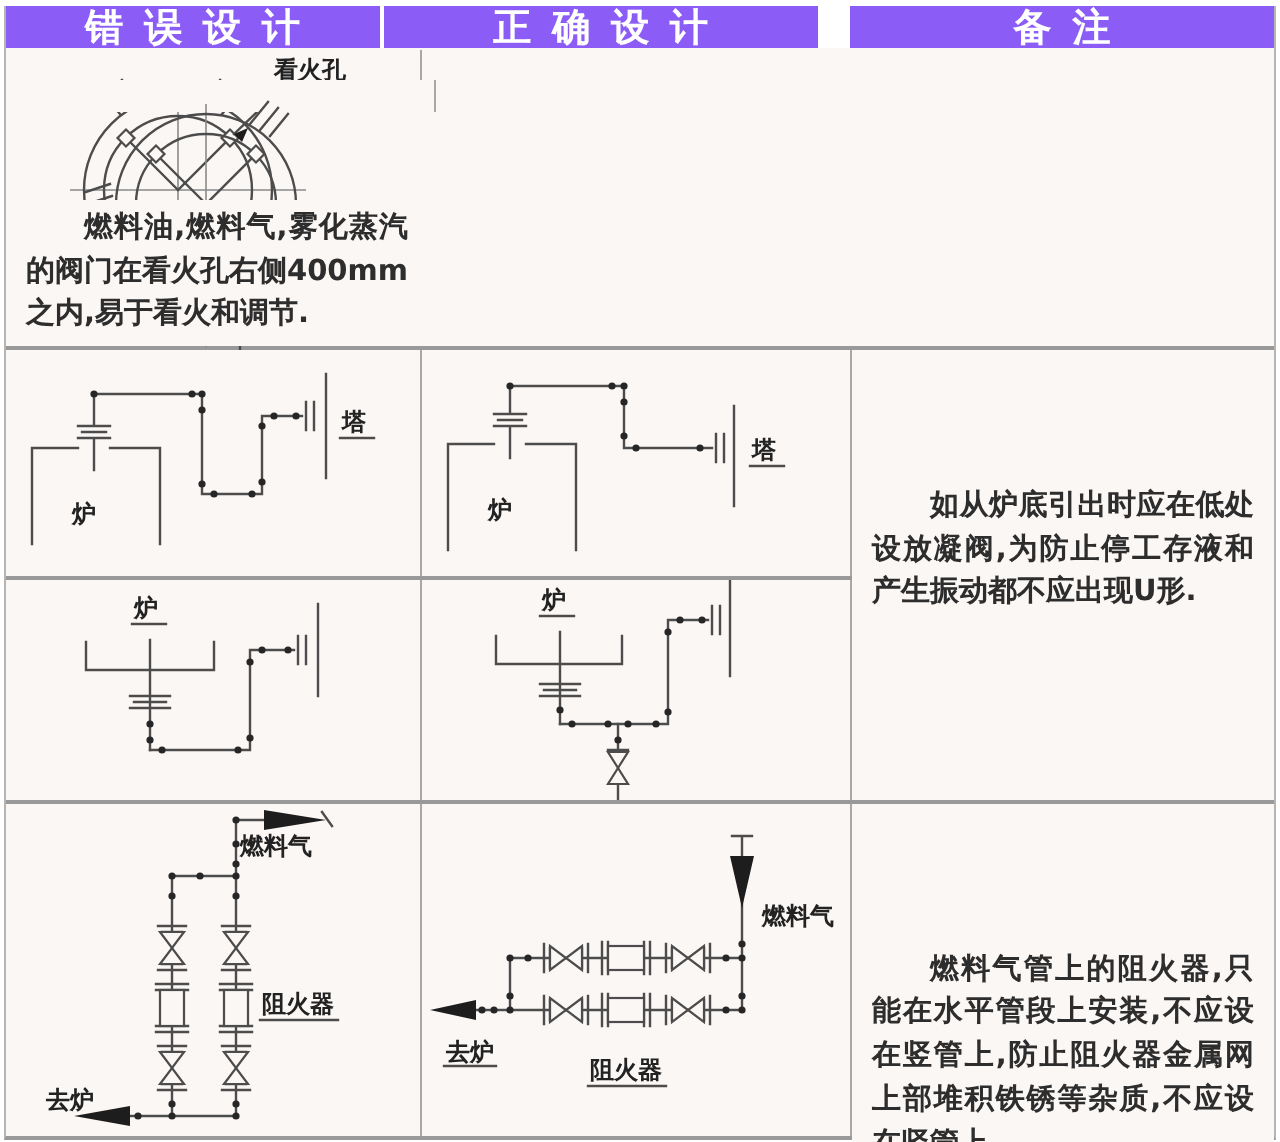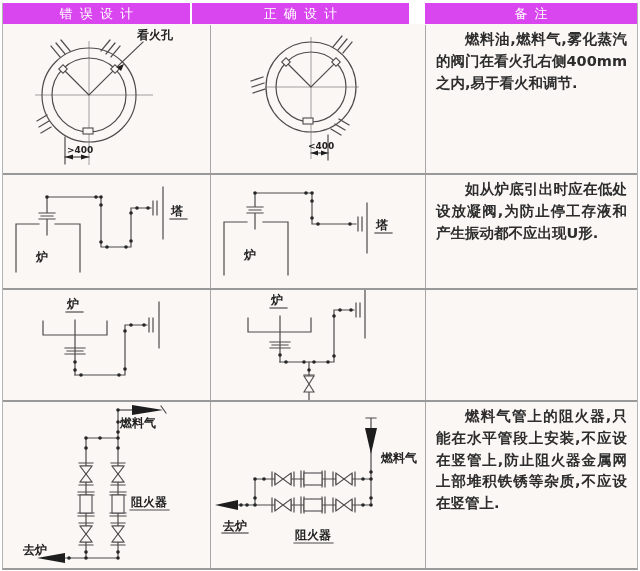--- a/index.html
+++ b/index.html
@@ -1,29 +1,29 @@
 <!DOCTYPE html>
 <html><head>
 <meta charset="utf-8">
 <style>
   html,body{margin:0;padding:0;background:#e8e8e8;}
   .page{width:640px;height:571px;background:#ffffff;position:relative;
         font-family:"DejaVu Sans","Liberation Sans",sans-serif;overflow:hidden;}
   .tbl{position:absolute;left:2px;top:3px;width:634px;border-left:1px solid #b5b5b5;
        border-right:1px solid #b5b5b5;border-bottom:2px solid #9a9a9a;background:#fbf7f5;}
   .hdr{display:flex;height:21px;background:#ffffff;}
-  .hcell{background:#d946ef;color:#ffffff;display:flex;align-items:center;justify-content:center;
-         font-size:13px;font-weight:normal;letter-spacing:0.55em;text-indent:0.55em;}
+  .hcell{background:#8b5cf6;color:#ffffff;display:flex;align-items:center;justify-content:center;
+         font-size:19px;font-weight:bold;letter-spacing:0.55em;text-indent:0.55em;}
   .hc1{width:207px;} .hc2{width:241px;margin-left:2px;} .hc3{width:235px;margin-left:16px;}
   .row{display:flex;border-top:2px solid #999999;}
-  .row.first{border-top:none;margin-top:1px;}
+  .row.first{border-top:none;margin-top:1px;flex-direction:column;}
   .cell{position:relative;background:#fbf7f5;box-sizing:border-box;}
   .c1{width:208px;border-right:1px solid #a8a8a8;}
   .c2{width:215px;border-right:1px solid #a8a8a8;}
-  .c3{width:211px;display:flex;align-items:flex-start;padding:4px 10px;}
+  .c3{width:211px;display:flex;align-items:center;padding:4px 10px;margin-top:44px;}
   .r1{height:148px;} .r2{height:113px;} .r3{height:110px;} .r4{height:166px;}
   .note{font-size:14.5px;line-height:1.5;color:#2d2d2d;font-weight:bold;text-align:justify;width:100%;}
   .note p{margin:0;text-indent:2em;}
   .note p.cont{text-indent:0;}
   svg{position:absolute;left:0;top:0;}
   .p{stroke:#4c4c4c;stroke-width:1.2;fill:none;stroke-linecap:square;}
   .thin{stroke:#8a8a8a;stroke-width:0.8;fill:none;}
   .d{fill:#262626;stroke:none;}
   .sym{stroke:#4c4c4c;stroke-width:1.1;fill:#fbf7f5;}
   .solid{fill:#1d1d1d;stroke:none;}

